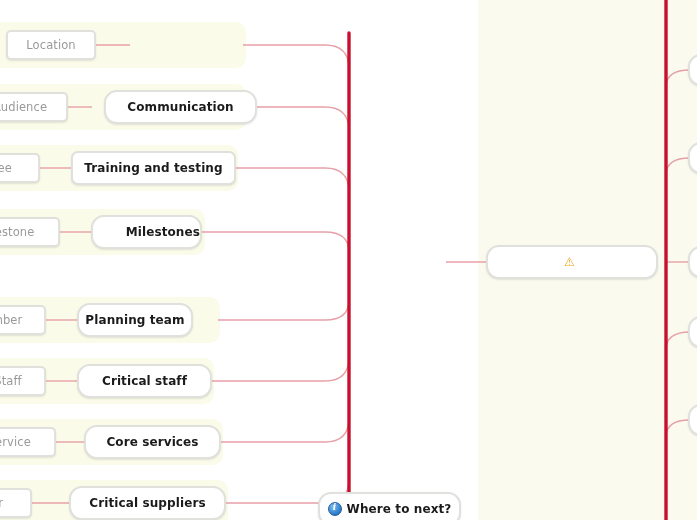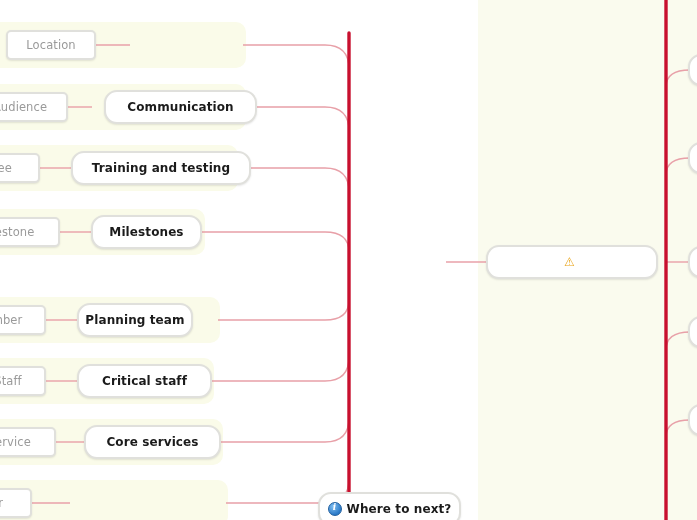--- a/index.html
+++ b/index.html
@@ -198,40 +198,43 @@
 
     <path d="M666,-5 L666,520" stroke="#c8102e" stroke-width="3.4" fill="none"></path>
   </svg>
 
 
 
   <div class="node node-main" style="left:88px; top:90px; width:153px;margin-left:16px;">
     <span class="label">Communication</span>
   </div>
 
-  <div class="node node-main" style="left:71px; top:151px; width:180px;">
+  <div class="node node-main" style="left:71px; top:151px; width:165px;border-radius:7px;">
     <span class="label">Training and testing</span>
   </div>
 
-  <div class="node node-main" style="left:91px; top:215px; width:111px;">
+  <div class="node node-main" style="left:91px; top:215px; width:111px;justify-content:flex-end;">
     <span class="label">Milestones</span>
   </div>
 
   <div class="node node-main" style="left:77px; top:303px; width:116px;">
     <span class="label">Planning team</span>
   </div>
 
   <div class="node node-main" style="left:77px; top:364px; width:135px;">
     <span class="label">Critical staff</span>
   </div>
 
   <div class="node node-main" style="left:84px; top:425px; width:137px;">
     <span class="label">Core services</span>
   </div>
 
+  <div class="node node-main" style="left:69px; top:486px; width:157px;">
+    <span class="label">Critical suppliers</span>
+  </div>
 
   <div class="node node-sub" style="left:6px; top:30px; width:90px;">
     <span class="label">Location</span>
   </div>
 
   <div class="node node-sub" style="left:-28px; top:92px; width:96px;">
     <span class="label">Audience</span>
   </div>
 
   <div class="node node-sub" style="left:-38px; top:153px; width:78px;">

